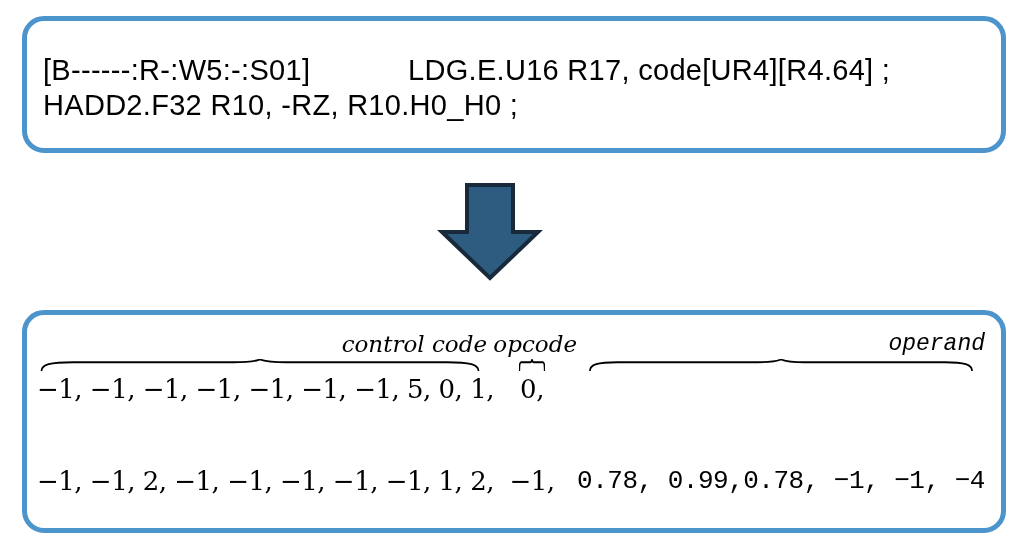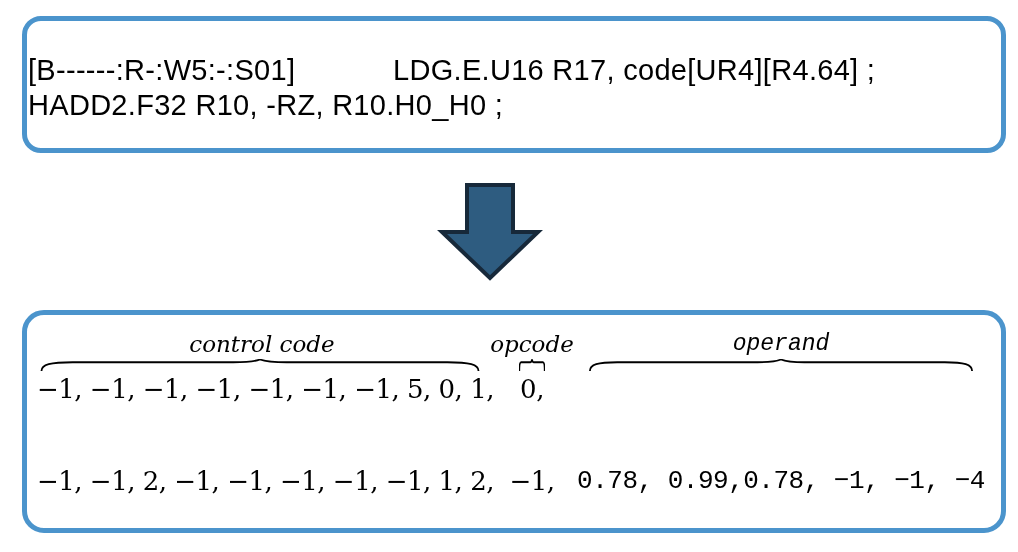--- a/index.html
+++ b/index.html
@@ -11,22 +11,21 @@
   }
   .box {
     position:absolute; box-sizing:border-box;
     border:5px solid var(--box-border,#4b94cc);
     border-radius:22px; background:#fff;
   }
   
   .top-box {
     left:22px; top:16px; width:984px; height:137px;
     display:flex; flex-direction:column; justify-content:center;
-    padding:6px 10px 0 1px;
-    border-radius:19px;
+    padding:6px 10px 0 16px;
   }
   .sass-row {
     display:grid; grid-template-columns:365px 1fr;
     font-family:"Liberation Sans",sans-serif;
     font-size:29px; line-height:35px; letter-spacing:0.3px;
     white-space:nowrap;
   }
   
   .arrow-svg { position:absolute; left:432px; top:180px; width:116px; height:104px; }
   .arrow-svg polygon {
@@ -38,21 +37,21 @@
   .bottom-box { left:22px; top:310px; width:984px; height:223px; }
   .enc-grid {
     position:absolute; left:0; top:0; right:0;
     display:grid;
     grid-template-columns:450px 90px 1fr;
     grid-template-rows:30px 16px 34px 58px 34px;
     padding:12px 16px 0 10px;
     font-family:"DejaVu Serif",serif;
   }
   .enc-label {
-    font-style:italic; font-size:23px; text-align:center;
+    font-style:italic; font-size:23px; text-align:right;
     align-self:end; line-height:26px; white-space:nowrap;
   }
   .brace { display:block; height:13px; margin-top:2px; }
   .brace path { fill:none; stroke:#000; stroke-width:1.8; }
   .brace-control { width:446px; }
   .brace-opcode  { width:26px; margin-left:auto; margin-right:auto; }
   .brace-operand { width:390px; margin-left:auto; margin-right:auto; }
   .enc-val {
     font-size:26px; letter-spacing:-0.5px; white-space:nowrap;
     align-self:start; line-height:32px;

